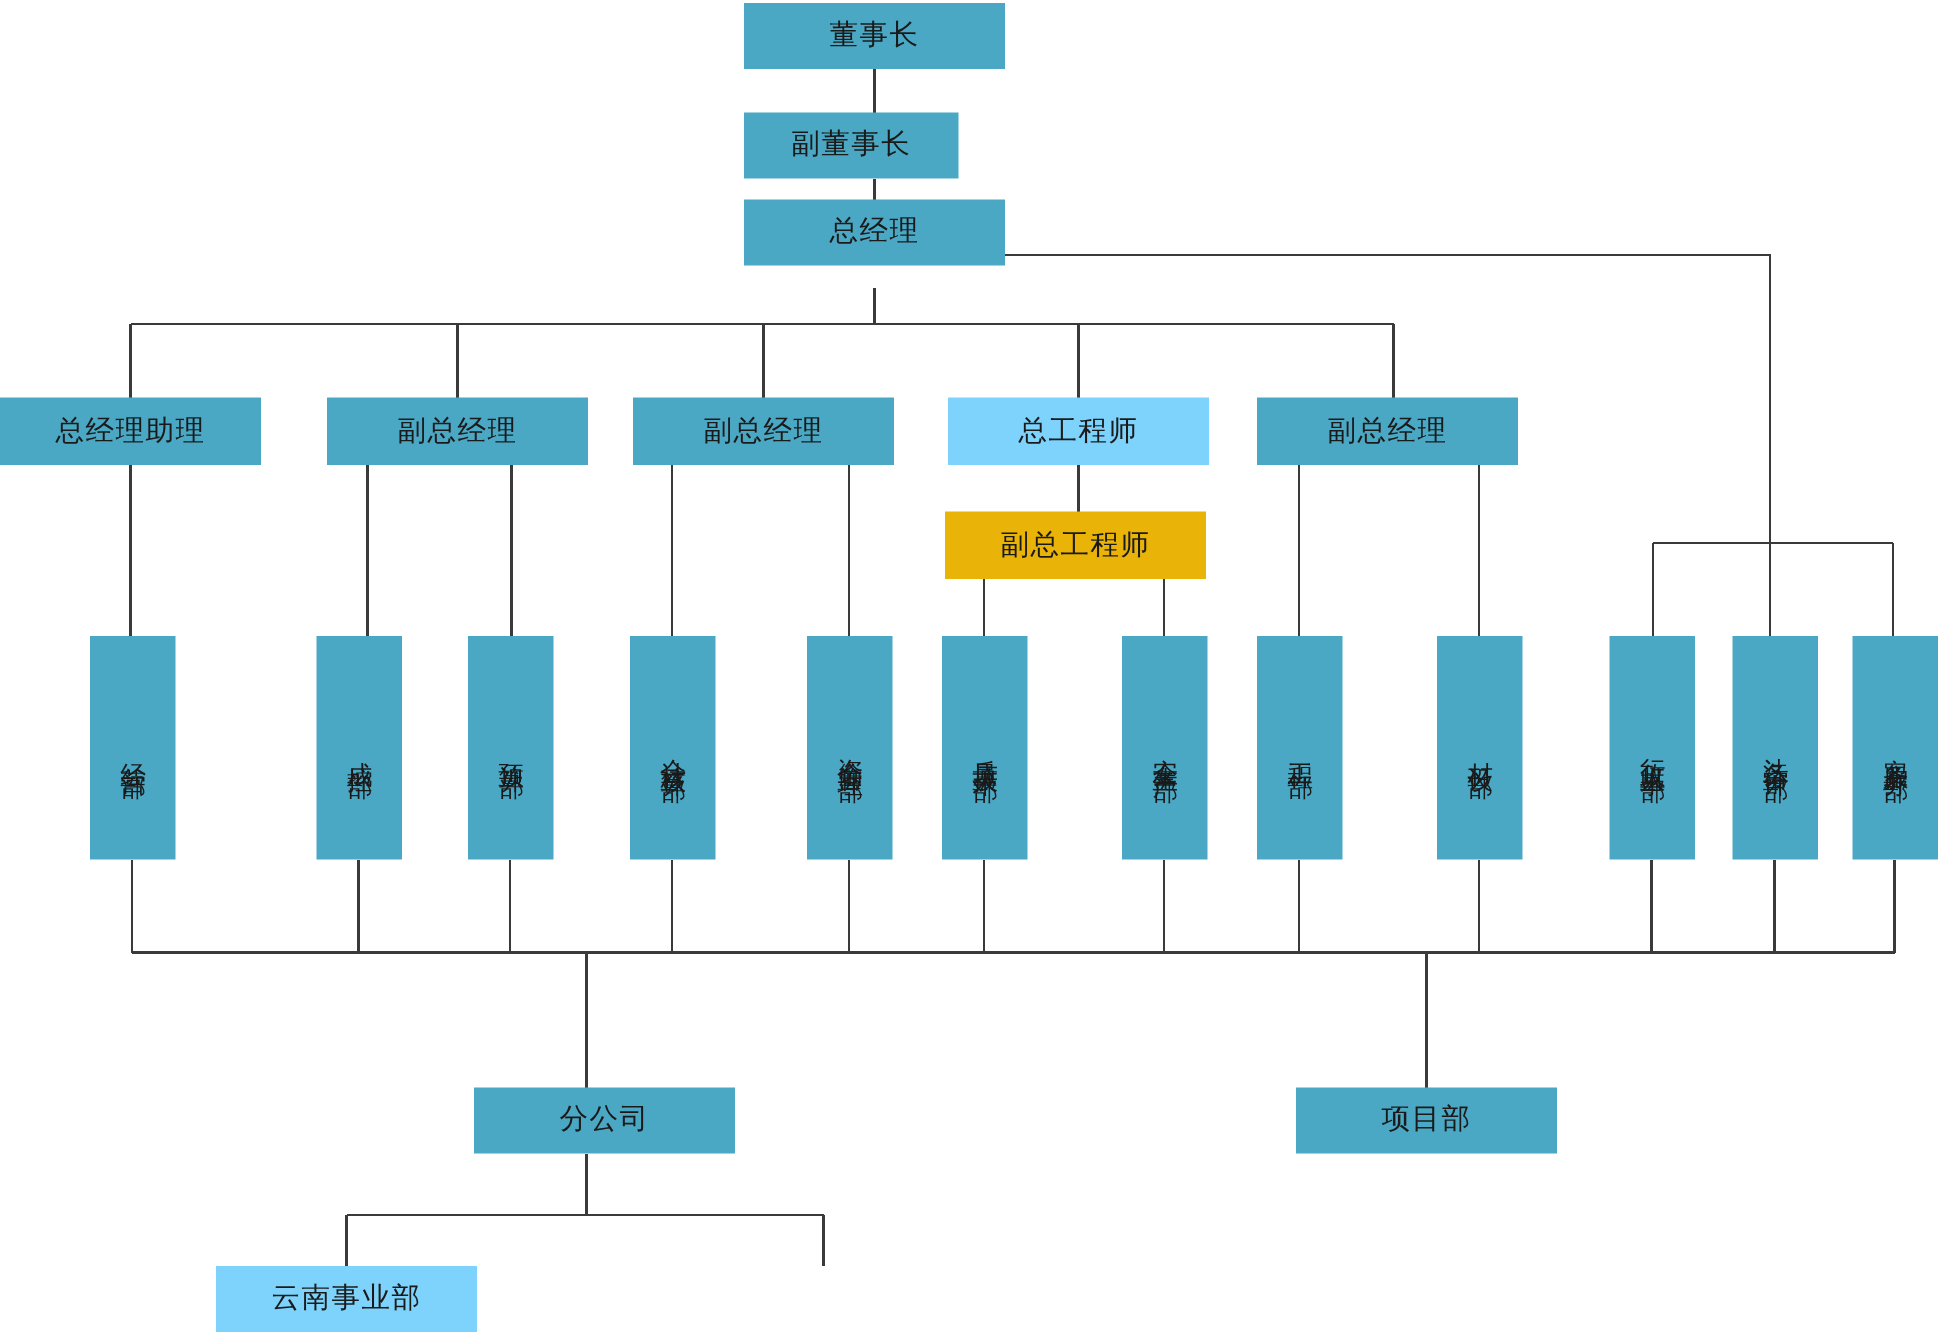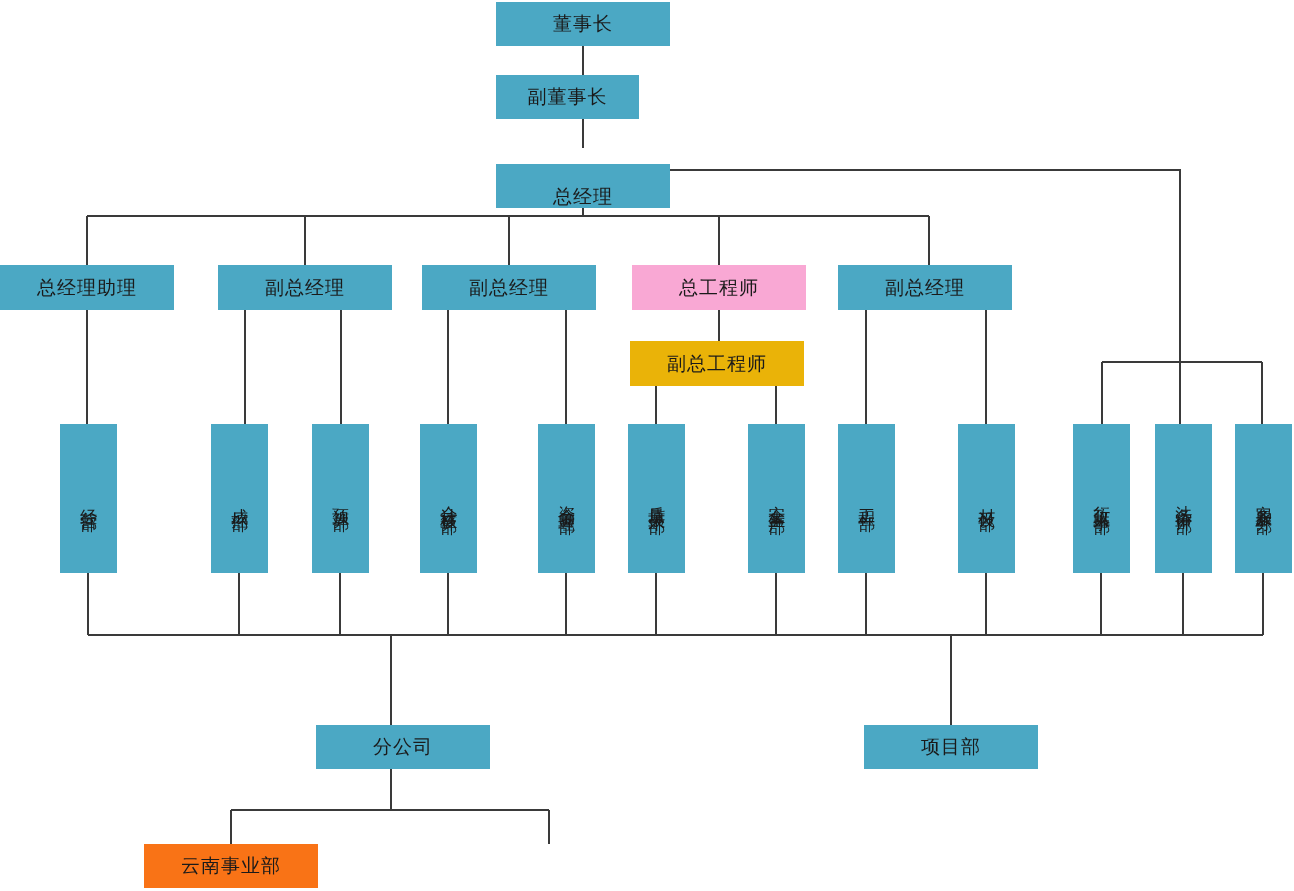--- a/index.html
+++ b/index.html
@@ -100,33 +100,33 @@
       <path d="M231 810 L549 810" stroke="#3a3a3a" stroke-width="1.4" fill="none" shape-rendering="crispEdges"></path>
       <path d="M231 810 L231 844" stroke="#3a3a3a" stroke-width="1.4" fill="none" shape-rendering="crispEdges"></path>
       <path d="M549 810 L549 844" stroke="#3a3a3a" stroke-width="1.4" fill="none" shape-rendering="crispEdges"></path>
     </svg>
 <div class="node horiz" style="left: 496px; top: 2px; width: 174px; height: 44px; background: rgb(75, 168, 196);">
       <span class="lbl">董事长</span>
     </div>
     <div class="node horiz" style="left: 496px; top: 75px; width: 143px; height: 44px; background: rgb(75, 168, 196);">
       <span class="lbl">副董事长</span>
     </div>
-    <div class="node horiz" style="left: 496px; top: 164px; width: 174px; height: 44px; background: rgb(75, 168, 196); align-items: flex-end;">
+    <div class="node horiz" style="left: 496px; top: 133px; width: 174px; height: 44px; background: rgb(75, 168, 196);">
       <span class="lbl">总经理</span>
     </div>
     <div class="node horiz" style="left: 0px; top: 265px; width: 174px; height: 45px; background: rgb(75, 168, 196);">
       <span class="lbl">总经理助理</span>
     </div>
     <div class="node horiz" style="left: 218px; top: 265px; width: 174px; height: 45px; background: rgb(75, 168, 196);">
       <span class="lbl">副总经理</span>
     </div>
     <div class="node horiz" style="left: 422px; top: 265px; width: 174px; height: 45px; background: rgb(75, 168, 196);">
       <span class="lbl">副总经理</span>
     </div>
-    <div class="node horiz" style="left: 632px; top: 265px; width: 174px; height: 45px; background: #f9a8d4;">
+    <div class="node horiz" style="left: 632px; top: 265px; width: 174px; height: 45px; background: #7dd3fc;">
       <span class="lbl">总工程师</span>
     </div>
     <div class="node horiz" style="left: 838px; top: 265px; width: 174px; height: 45px; background: rgb(75, 168, 196);">
       <span class="lbl">副总经理</span>
     </div>
     <div class="node horiz" style="left: 630px; top: 341px; width: 174px; height: 45px; background: #eab308;">
       <span class="lbl">副总工程师</span>
     </div>
     <div class="node vert" style="left: 60px; top: 424px; width: 57px; height: 149px; background: rgb(75, 168, 196);">
       <span class="lbl">经营部</span>
@@ -163,16 +163,16 @@
     </div>
     <div class="node vert" style="left: 1235px; top: 424px; width: 57px; height: 149px; background: rgb(75, 168, 196);">
       <span class="lbl">客户服务部</span>
     </div>
     <div class="node horiz" style="left: 316px; top: 725px; width: 174px; height: 44px; background: rgb(75, 168, 196);">
       <span class="lbl">分公司</span>
     </div>
     <div class="node horiz" style="left: 864px; top: 725px; width: 174px; height: 44px; background: rgb(75, 168, 196);">
       <span class="lbl">项目部</span>
     </div>
-    <div class="node horiz" style="left: 144px; top: 844px; width: 174px; height: 44px; background: #f97316;">
+    <div class="node horiz" style="left: 144px; top: 844px; width: 174px; height: 44px; background: #7dd3fc;">
       <span class="lbl">云南事业部</span>
     </div>
   </div>
 
 </body></html>

